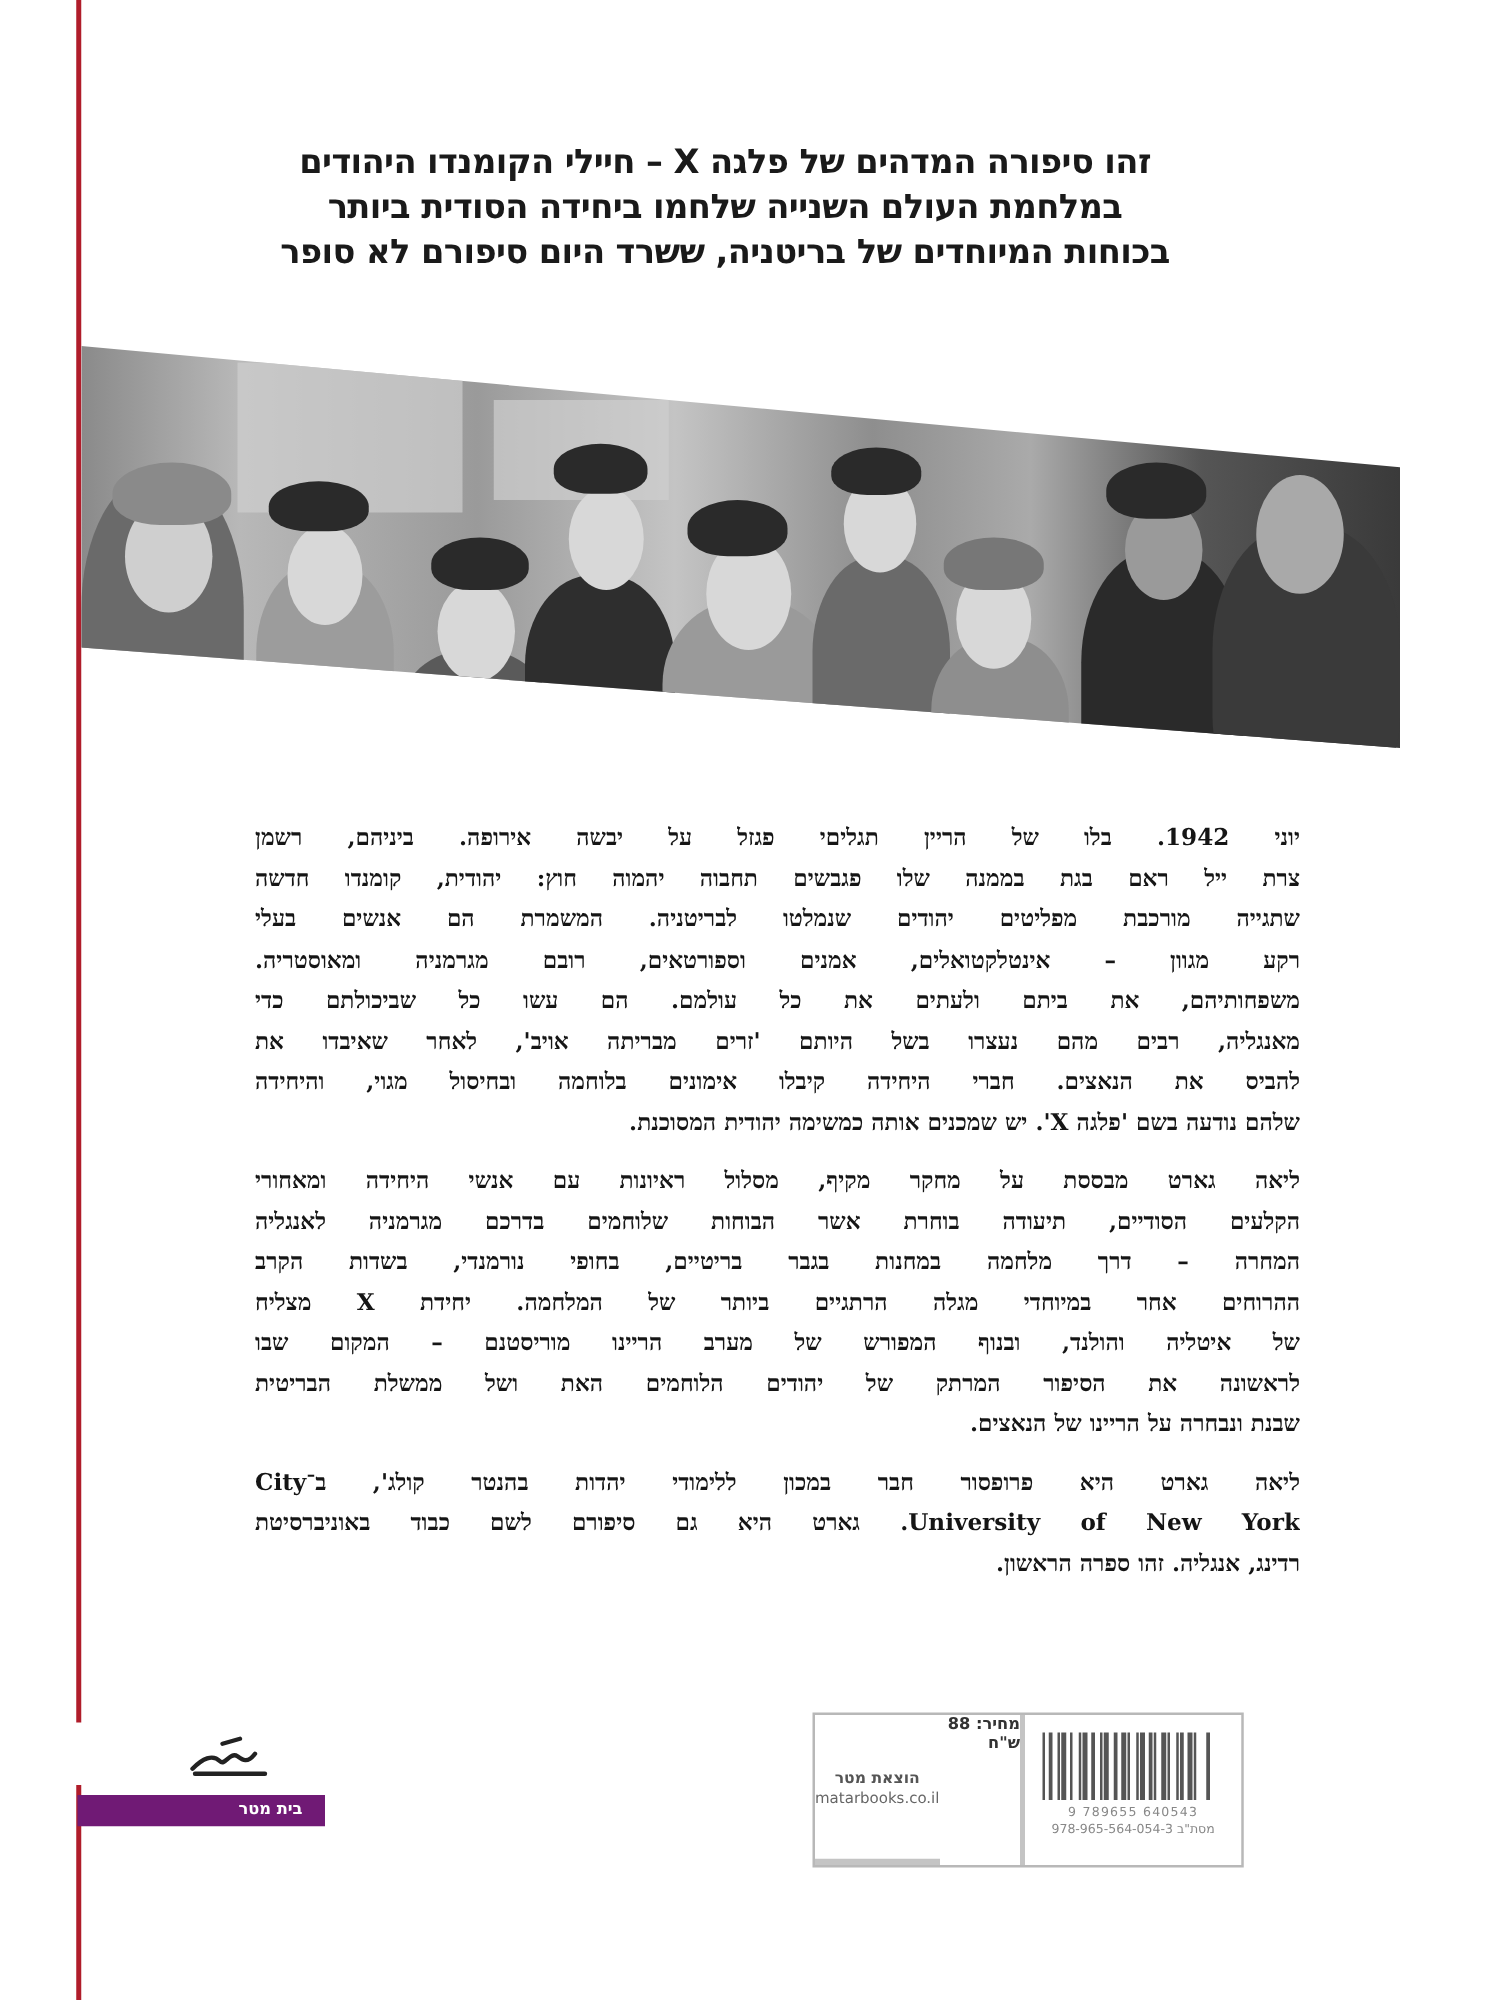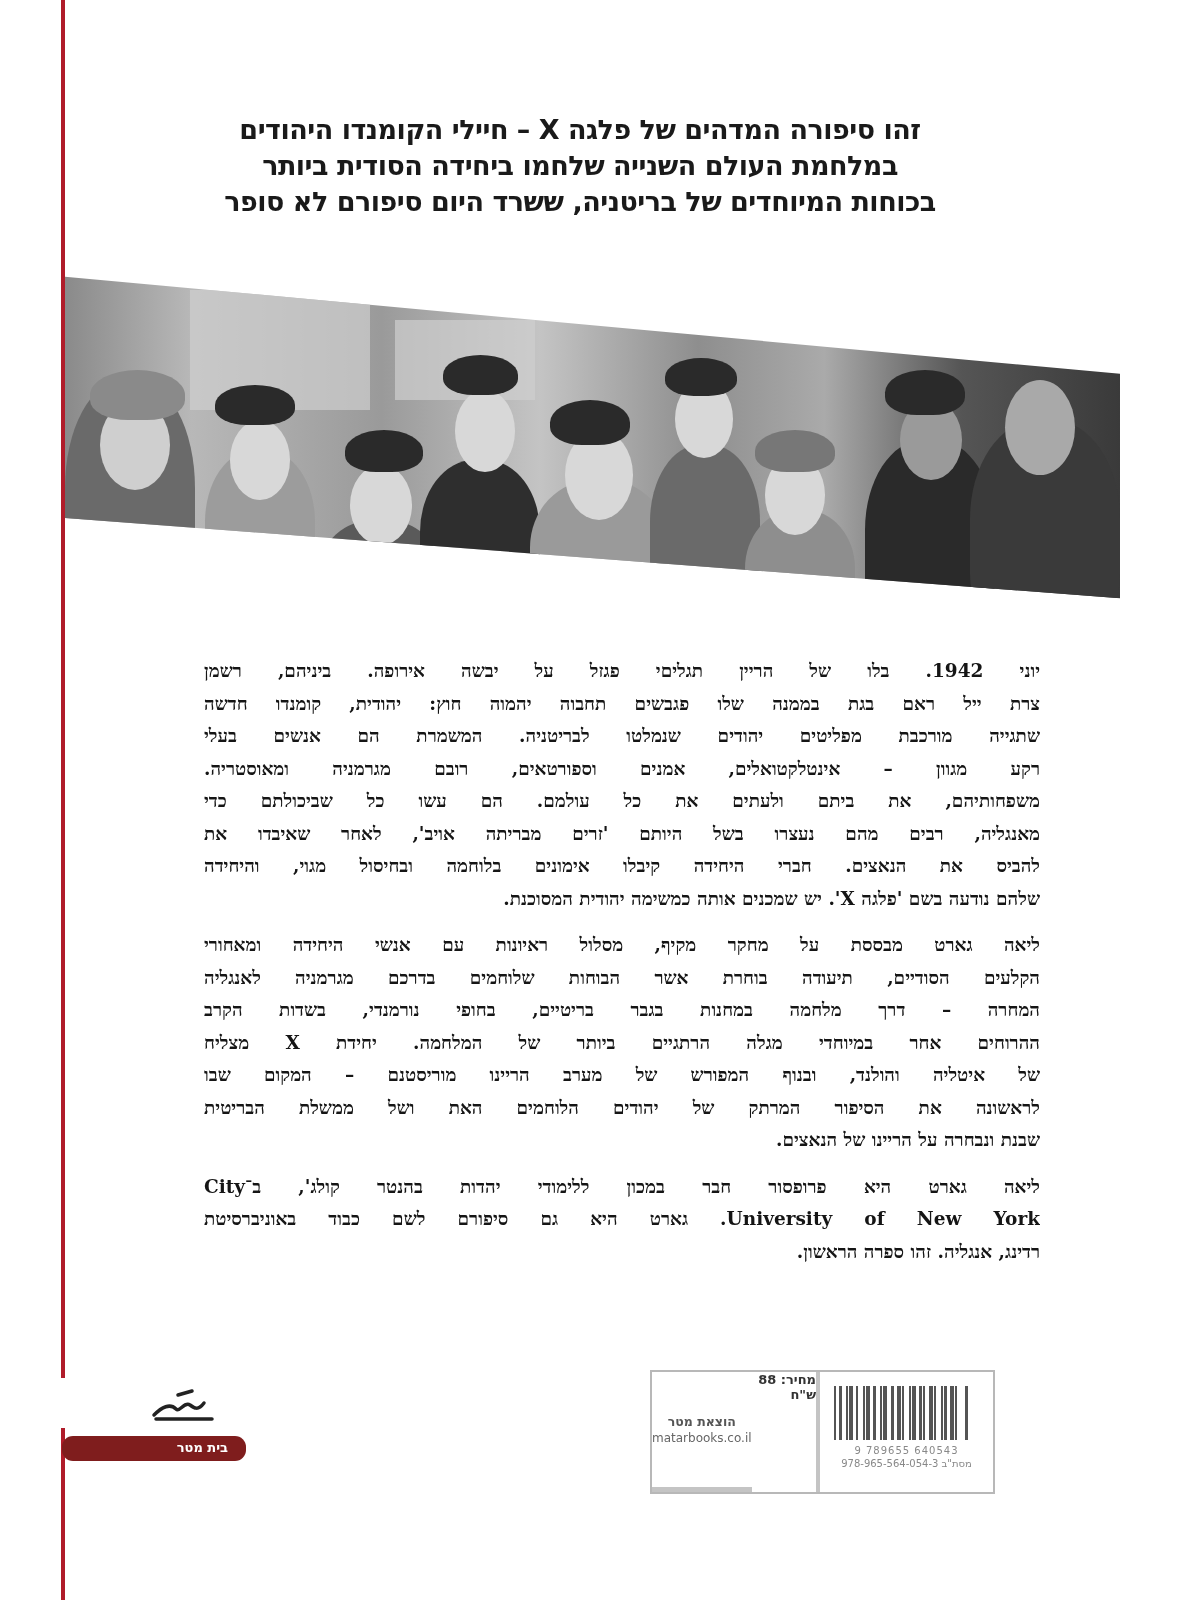--- a/index.html
+++ b/index.html
@@ -24,21 +24,21 @@
   .photo .beret { position:absolute; border-radius:50% 50% 40% 40%; background:#2a2a2a; }
 
   .body-text { position:absolute; left:200px; top:655px; width:840px; direction:rtl; text-align:justify;
                font-family:"DejaVu Serif", serif; font-weight:bold; font-size:18.5px; line-height:32.5px;
                color:#151515; }
   .body-text p { margin:0 0 14px 4px; }
   .body-text .line { display:block; white-space:nowrap; overflow:hidden; text-align-last:justify; }
   .body-text .line.last { text-align-last:right; }
 
   .logo { position:absolute; left:148px; top:1385px; width:70px; height:40px; }
-  .imprint-bar { position:absolute; left:62px; top:1436px; width:184px; height:25px; background:#7f1d1d;border-radius:11px; }
+  .imprint-bar { position:absolute; left:62px; top:1436px; width:198px; height:25px; background:#701a75; }
   .imprint-bar span { position:absolute; right:18px; top:4px; color:#fff; font-family:"DejaVu Sans", sans-serif;
                       font-weight:bold; font-size:13px; direction:rtl; background:transparent; }
 
   .barcode-box { position:absolute; left:650px; top:1370px; width:345px; height:124px; border:2px solid #b8b8b8;
                  box-sizing:border-box; display:flex; }
   .bb-left { width:164px; border-right:4px solid #c4c4c4; display:flex; flex-direction:row; }
   .bb-pub { flex:1; border-bottom:5px solid #c4c4c4; display:flex; flex-direction:column; align-items:center;
             justify-content:center; font-family:"DejaVu Sans", sans-serif; font-size:12.5px; color:#444; }
   .bb-pub .pub-name { direction:rtl; font-weight:bold; color:#555; }
   .bb-pub .pub-url { font-size:12px; color:#666; margin-top:2px; }

